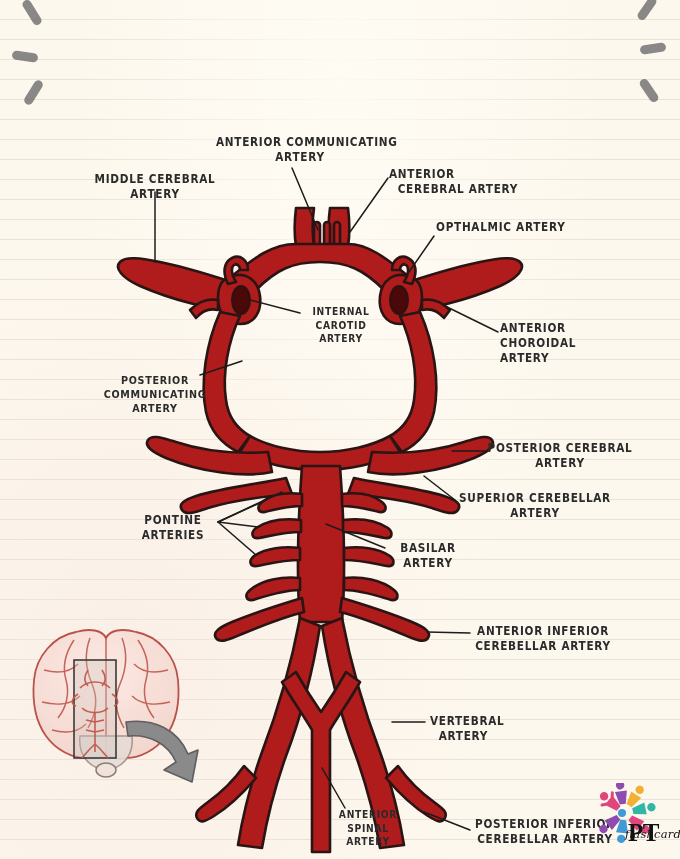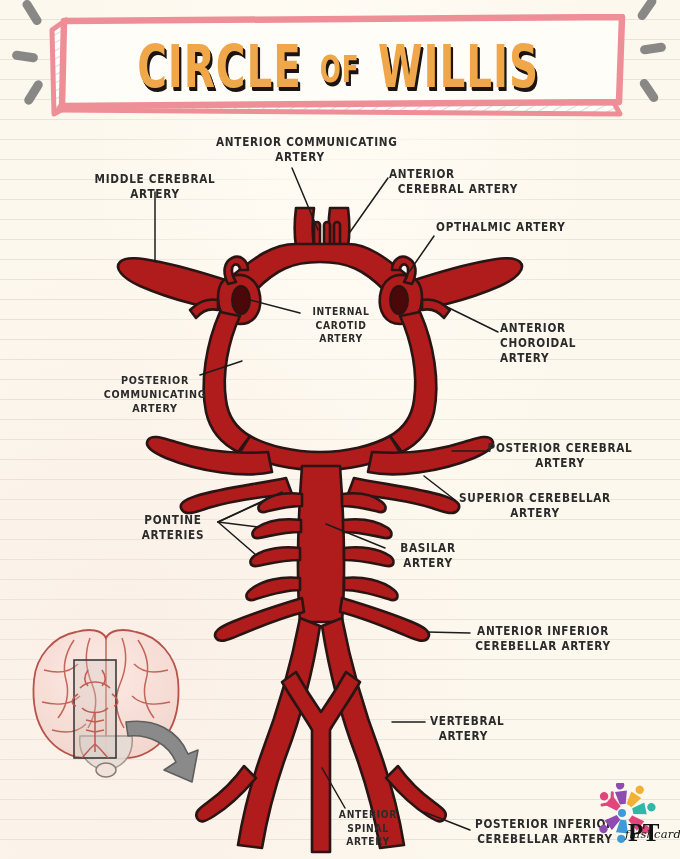--- a/index.html
+++ b/index.html
@@ -135,40 +135,20 @@
   <div id="paper-lines"></div>
   <div id="paper-tint"></div>
 
   <div class="dash" style="left:18px;  top:8px;   width:28px; height:9px;  transform:rotate(58deg);"></div>
   <div class="dash" style="left:12px;  top:52px;  width:26px; height:9px;  transform:rotate(8deg);"></div>
   <div class="dash" style="left:20px;  top:88px;  width:27px; height:9px;  transform:rotate(-58deg);"></div>
   <div class="dash" style="left:634px; top:4px;   width:26px; height:9px;  transform:rotate(-55deg);"></div>
   <div class="dash" style="left:640px; top:44px;  width:26px; height:9px;  transform:rotate(-8deg);"></div>
   <div class="dash" style="left:636px; top:86px;  width:26px; height:9px;  transform:rotate(56deg);"></div>
 
-  <div id="title-box">
-    <svg class="title-frame" viewBox="0 0 580 104">
-      <defs>
-        <pattern id="hatch" width="7" height="7" patternTransform="rotate(60)" patternUnits="userSpaceOnUse">
-          <rect width="7" height="7" fill="#ffffff"></rect>
-          <line x1="0" y1="0" x2="0" y2="7" stroke="#d9d2c4" stroke-width="1.6"></line>
-        </pattern>
-      </defs>
-
-      <path d="M4 16 L18 6 L20 92 L6 100 Z" fill="url(#hatch)" stroke="#ee8e97" stroke-width="5" stroke-linejoin="round"></path>
-      <path d="M10 96 L572 100 L566 89 L16 87 Z" fill="url(#hatch)" stroke="#ee8e97" stroke-width="5" stroke-linejoin="round"></path>
-
-      <path d="M16 7 L574 3 L571 88 L14 92 Z" fill="#fffdf7" stroke="#ee8e97" stroke-width="6.5" stroke-linejoin="round"></path>
-    </svg>
-    <div id="title-text">
-      <span class="ttl ttl-big">CIRCLE</span>
-      <span class="ttl ttl-small">OF</span>
-      <span class="ttl ttl-big">WILLIS</span>
-    </div>
-  </div>
 
   <svg style="position:absolute;left:0;top:0;" width="680" height="859" viewBox="0 0 680 859">
 
     <g fill="#b01b1b" stroke="#2a1414" stroke-width="2.6" stroke-linejoin="round" stroke-linecap="round">
 
       <path d="M296 208 C294 224 294 234 296 246 L314 246 C312 232 312 222 314 208 Z"></path>
       <path d="M330 208 C328 222 328 232 330 246 L348 246 C350 234 350 224 348 208 Z"></path>
 
       <rect x="314" y="222" width="6" height="26" rx="3"></rect>
       <rect x="324" y="222" width="6" height="26" rx="3"></rect>

